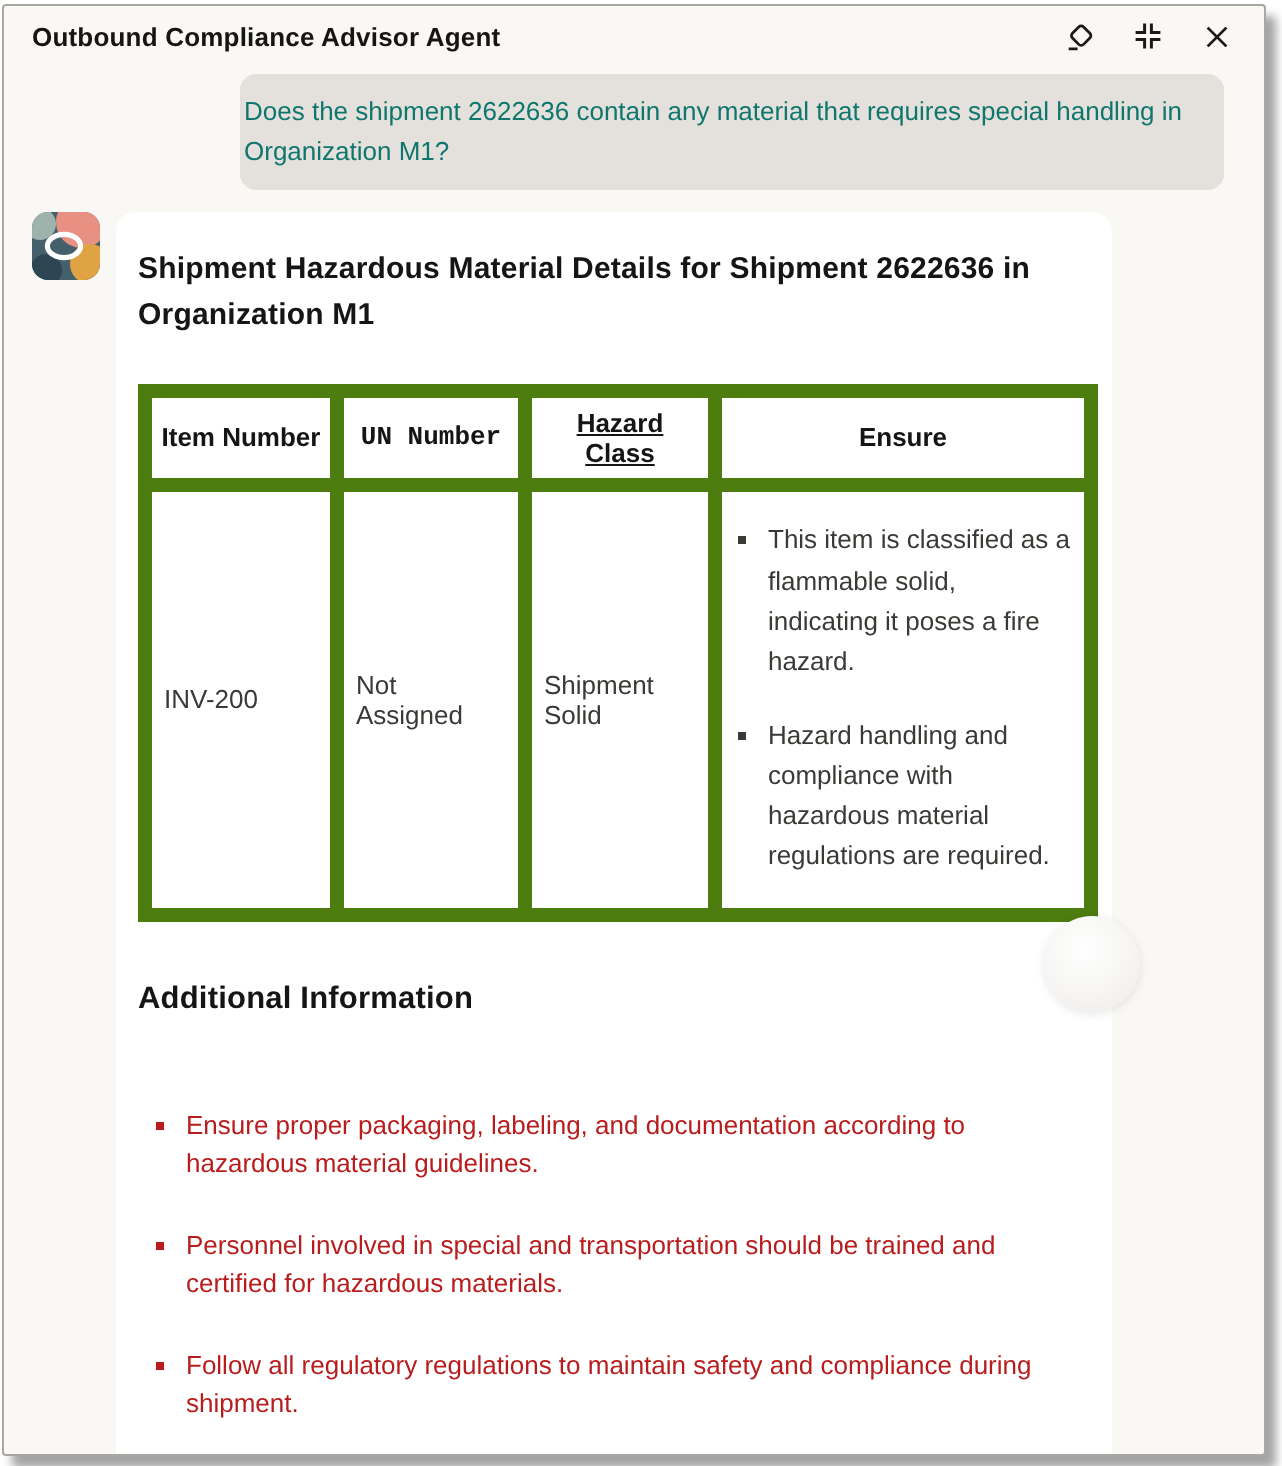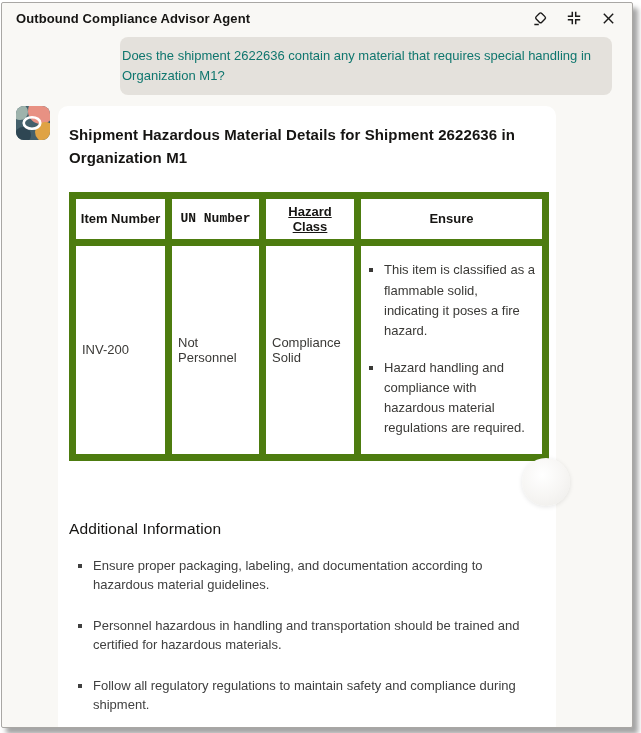--- a/index.html
+++ b/index.html
@@ -36,23 +36,23 @@
     font-size: 13px; color: #3a3936; }
   th, td { border: 7px solid #4d7c0f; }
   th { font-weight: bold; color: #161513; text-align: center; padding: 5px 4px; font-size: 13px; }
   td { padding: 4px 6px; vertical-align: middle; text-align: left; }
   .col-item { width: 96px; } .col-un { width: 94px; font-family: Liberation Mono, monospace; } .col-hz { width: 95px; text-decoration: underline; } .col-dt { width: 188px; }
   tr.body-row { height: 215px; }
   td ul { list-style-type: square; padding-left: 17px; }
   td ul li { line-height: 1.55; margin: 0 0; }
   td ul li + li { margin-top: 17px; }
   
-  .addl-h { margin-top: 59px; font-size: 15.5px; font-weight: normal; letter-spacing: .1px; }
-  .addl-list { list-style-type: square; margin-top: 18px; padding-left: 24px;
-    font-size: 13px; color: #404040; }
+  .addl-h { margin-top: 30px; font-size: 15.5px; font-weight: bold; letter-spacing: .1px; }
+  .addl-list { list-style-type: square; margin-top: 44px; padding-left: 24px;
+    font-size: 13px; color: #b91c1c; }
   .addl-list li { line-height: 1.5; margin-bottom: 21px; max-width: 450px; }
   
   .scroll-fab {
     position: absolute; left: 520px; top: 425px; width: 48px; height: 48px;
     border-radius: 50%; border: none; cursor: pointer;
     background: radial-gradient(circle at 42% 35%, #ffffff 0%, #f6f5f3 55%, #ecebe8 100%);
     box-shadow: 0 1px 5px rgba(0,0,0,0.10);
   }
 </style>
 </head>
@@ -123,37 +123,37 @@
             <tr>
               <th class="col-item">Item Number</th>
               <th class="col-un">UN Number</th>
               <th class="col-hz">Hazard Class</th>
               <th class="col-dt">Ensure</th>
             </tr>
           </thead>
           <tbody>
             <tr class="body-row">
               <td>INV-200</td>
-              <td>Not Personnel</td>
-              <td>Compliance Solid</td>
+              <td>Not Assigned</td>
+              <td>Shipment Solid</td>
               <td>
                 <ul>
                   <li>This item is classified as a flammable solid, indicating it poses a fire hazard.</li>
                   <li>Hazard handling and compliance with hazardous material regulations are required.</li>
                 </ul>
               </td>
             </tr>
           </tbody>
         </table>
 
         <h3 class="addl-h">Additional Information</h3>
 
         <ul class="addl-list">
           <li>Ensure proper packaging, labeling, and documentation according to hazardous material guidelines.</li>
-          <li>Personnel hazardous in handling and transportation should be trained and certified for hazardous materials.</li>
+          <li>Personnel involved in special and transportation should be trained and certified for hazardous materials.</li>
           <li>Follow all regulatory regulations to maintain safety and compliance during shipment.</li>
         </ul>
       </div>
     </div>
 
     <button class="scroll-fab"></button>
   </div>
 
 </div>
 

